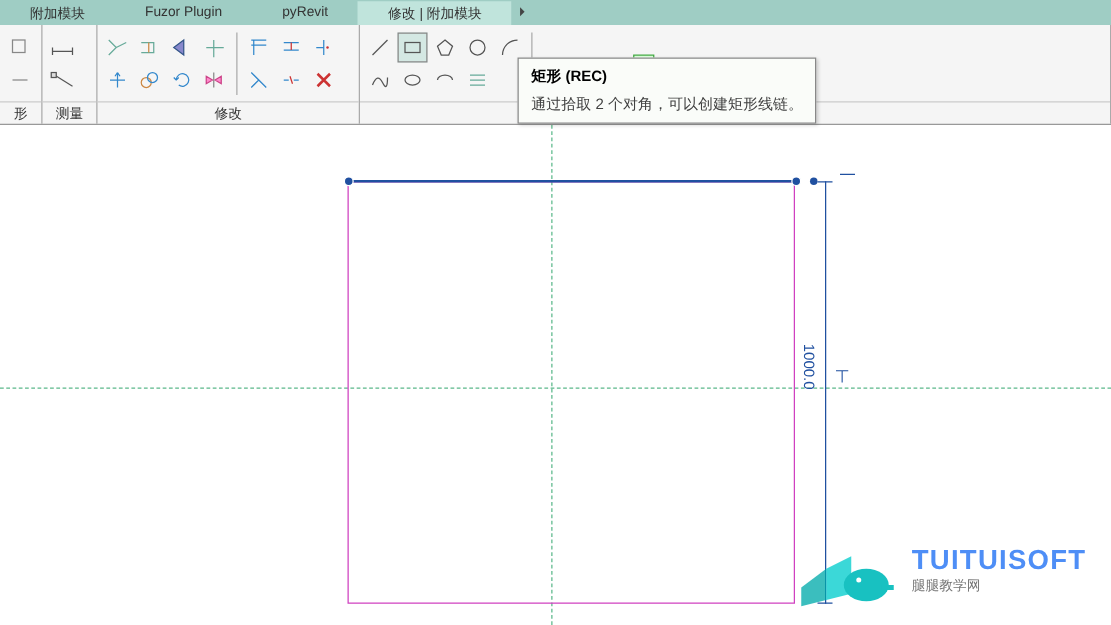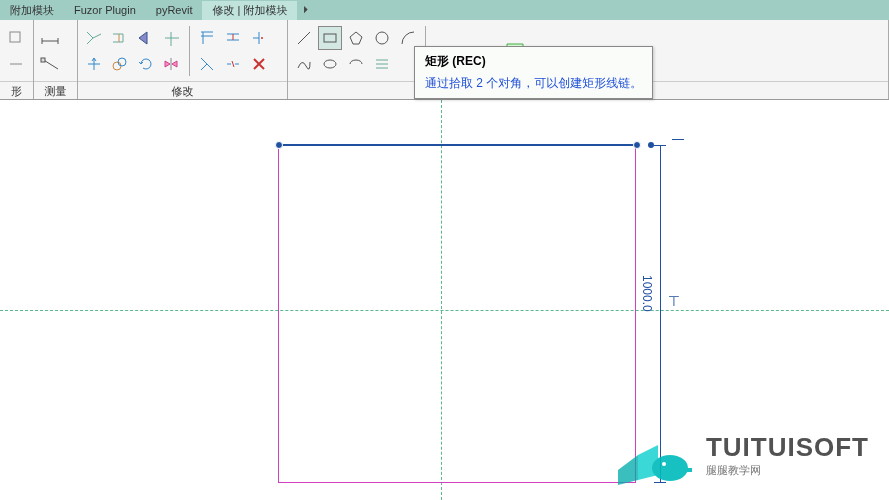--- a/index.html
+++ b/index.html
@@ -1,19 +1,19 @@
 <!DOCTYPE html>
 <html><head>
 <meta charset="utf-8">
 <style>
   * { box-sizing: border-box; margin: 0; padding: 0; }
   body { font-family: "Microsoft YaHei", Arial, sans-serif; font-size: 12px; background: #fff; width: 889px; height: 500px; overflow: hidden; position: relative; }
   
   .tab-bar { height: 20px; background: #9fcdc4; display: flex; align-items: center; }
-  .tab { padding: 2px 10px; font-size: 11px; color: #333; cursor: pointer; }
+  .tab { padding: 2px 24px; font-size: 11px; color: #333; cursor: pointer; }
   .tab.active { background: #c0e4dc; }
   .tab-arrow { width: 16px; text-align: center; font-size: 10px; color: #444; }
   
   .ribbon { height: 80px; background: #f5f5f5; border-bottom: 1px solid #999; display: flex; }
   .ribbon-panel { border-right: 1px solid #aaa; display: flex; flex-direction: column; }
   .panel-body { flex: 1; display: flex; align-items: center; padding: 2px 4px; gap: 2px; }
   .panel-label { height: 18px; text-align: center; font-size: 11px; color: #333; border-top: 1px solid #ccc; line-height: 18px; }
   
   .btn-col { display: flex; flex-direction: column; gap: 2px; }
   .btn-row { display: flex; gap: 2px; }
@@ -29,26 +29,26 @@
   .top-line { position: absolute; height: 2px; background: #2050a0; }
   .grip { position: absolute; width: 8px; height: 8px; background: #2050a0; border: 1px solid #fff; border-radius: 50%; }
   
   .dim-line { position: absolute; border-left: 1px solid #2050a0; }
   .dim-tick { position: absolute; width: 12px; height: 1px; background: #2050a0; }
   .dim-label { position: absolute; color: #2050a0; font-size: 12px; writing-mode: vertical-rl; }
   .ext-bracket { position: absolute; color: #2050a0; font-size: 14px; writing-mode: vertical-rl; }
   
   .tooltip { position: absolute; background: #fafcf9; border: 1px solid #888; padding: 6px 10px; font-size: 12px; box-shadow: 1px 1px 3px rgba(0,0,0,0.2); z-index: 100; }
   .tooltip-title { font-weight: bold; margin-bottom: 5px; }
-  .tooltip-desc { color: #1d4ed8; }
+  .tooltip-desc { color: #404040; }
   
   .watermark { position: absolute; bottom: 10px; right: 20px; display: flex; align-items: center; gap: 8px; z-index: 50; opacity: 0.9; }
   .wm-logo { width: 90px; height: 70px; position: relative; }
   .wm-text { font-family: Arial; }
-  .wm-main { font-size: 26px; font-weight: bold; color: #404040; letter-spacing: 1px; }
+  .wm-main { font-size: 22px; font-weight: bold; color: #3b82f6; letter-spacing: 1px; }
   .wm-sub { font-size: 11px; color: #666; }
   
   .sep { width: 1px; height: 50px; background: #aaa; margin: 0 3px; }
   .temp-pt { position: absolute; width: 6px; height: 6px; background: #2050a0; border-radius: 50%; }
 </style>
 </head>
 <body>
 
 <div class="tab-bar">
   <div class="tab">附加模块</div>

